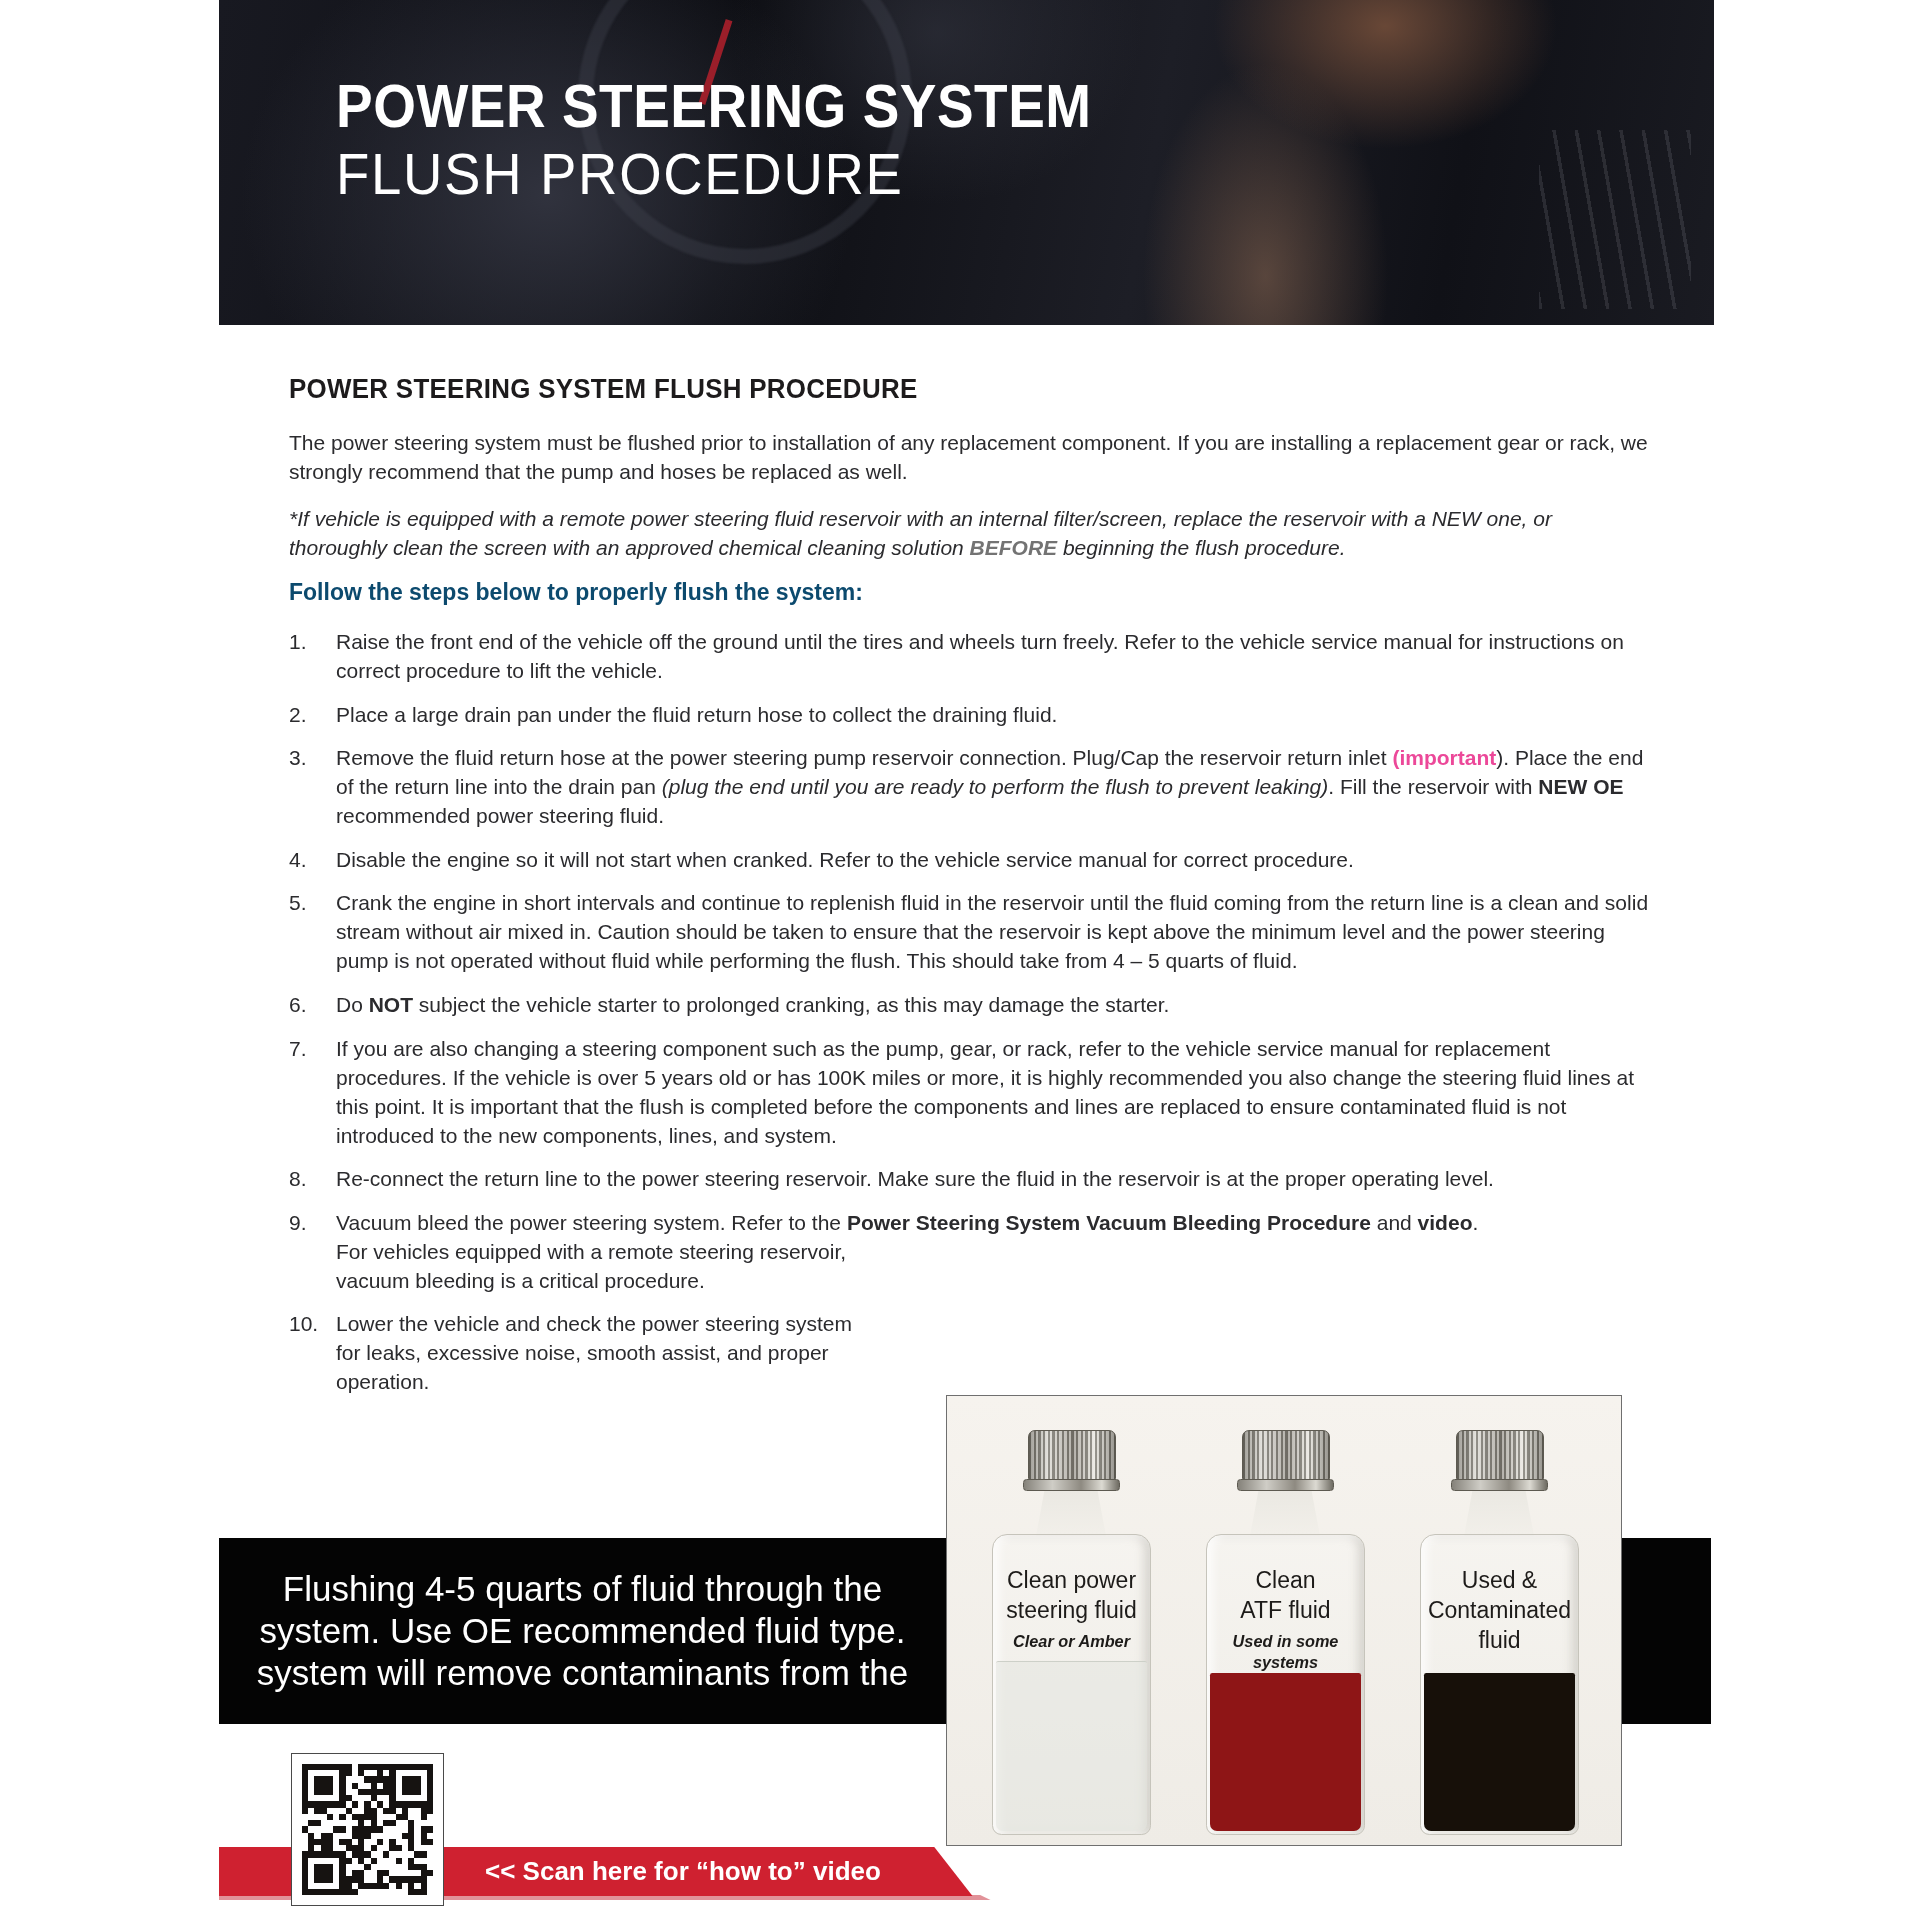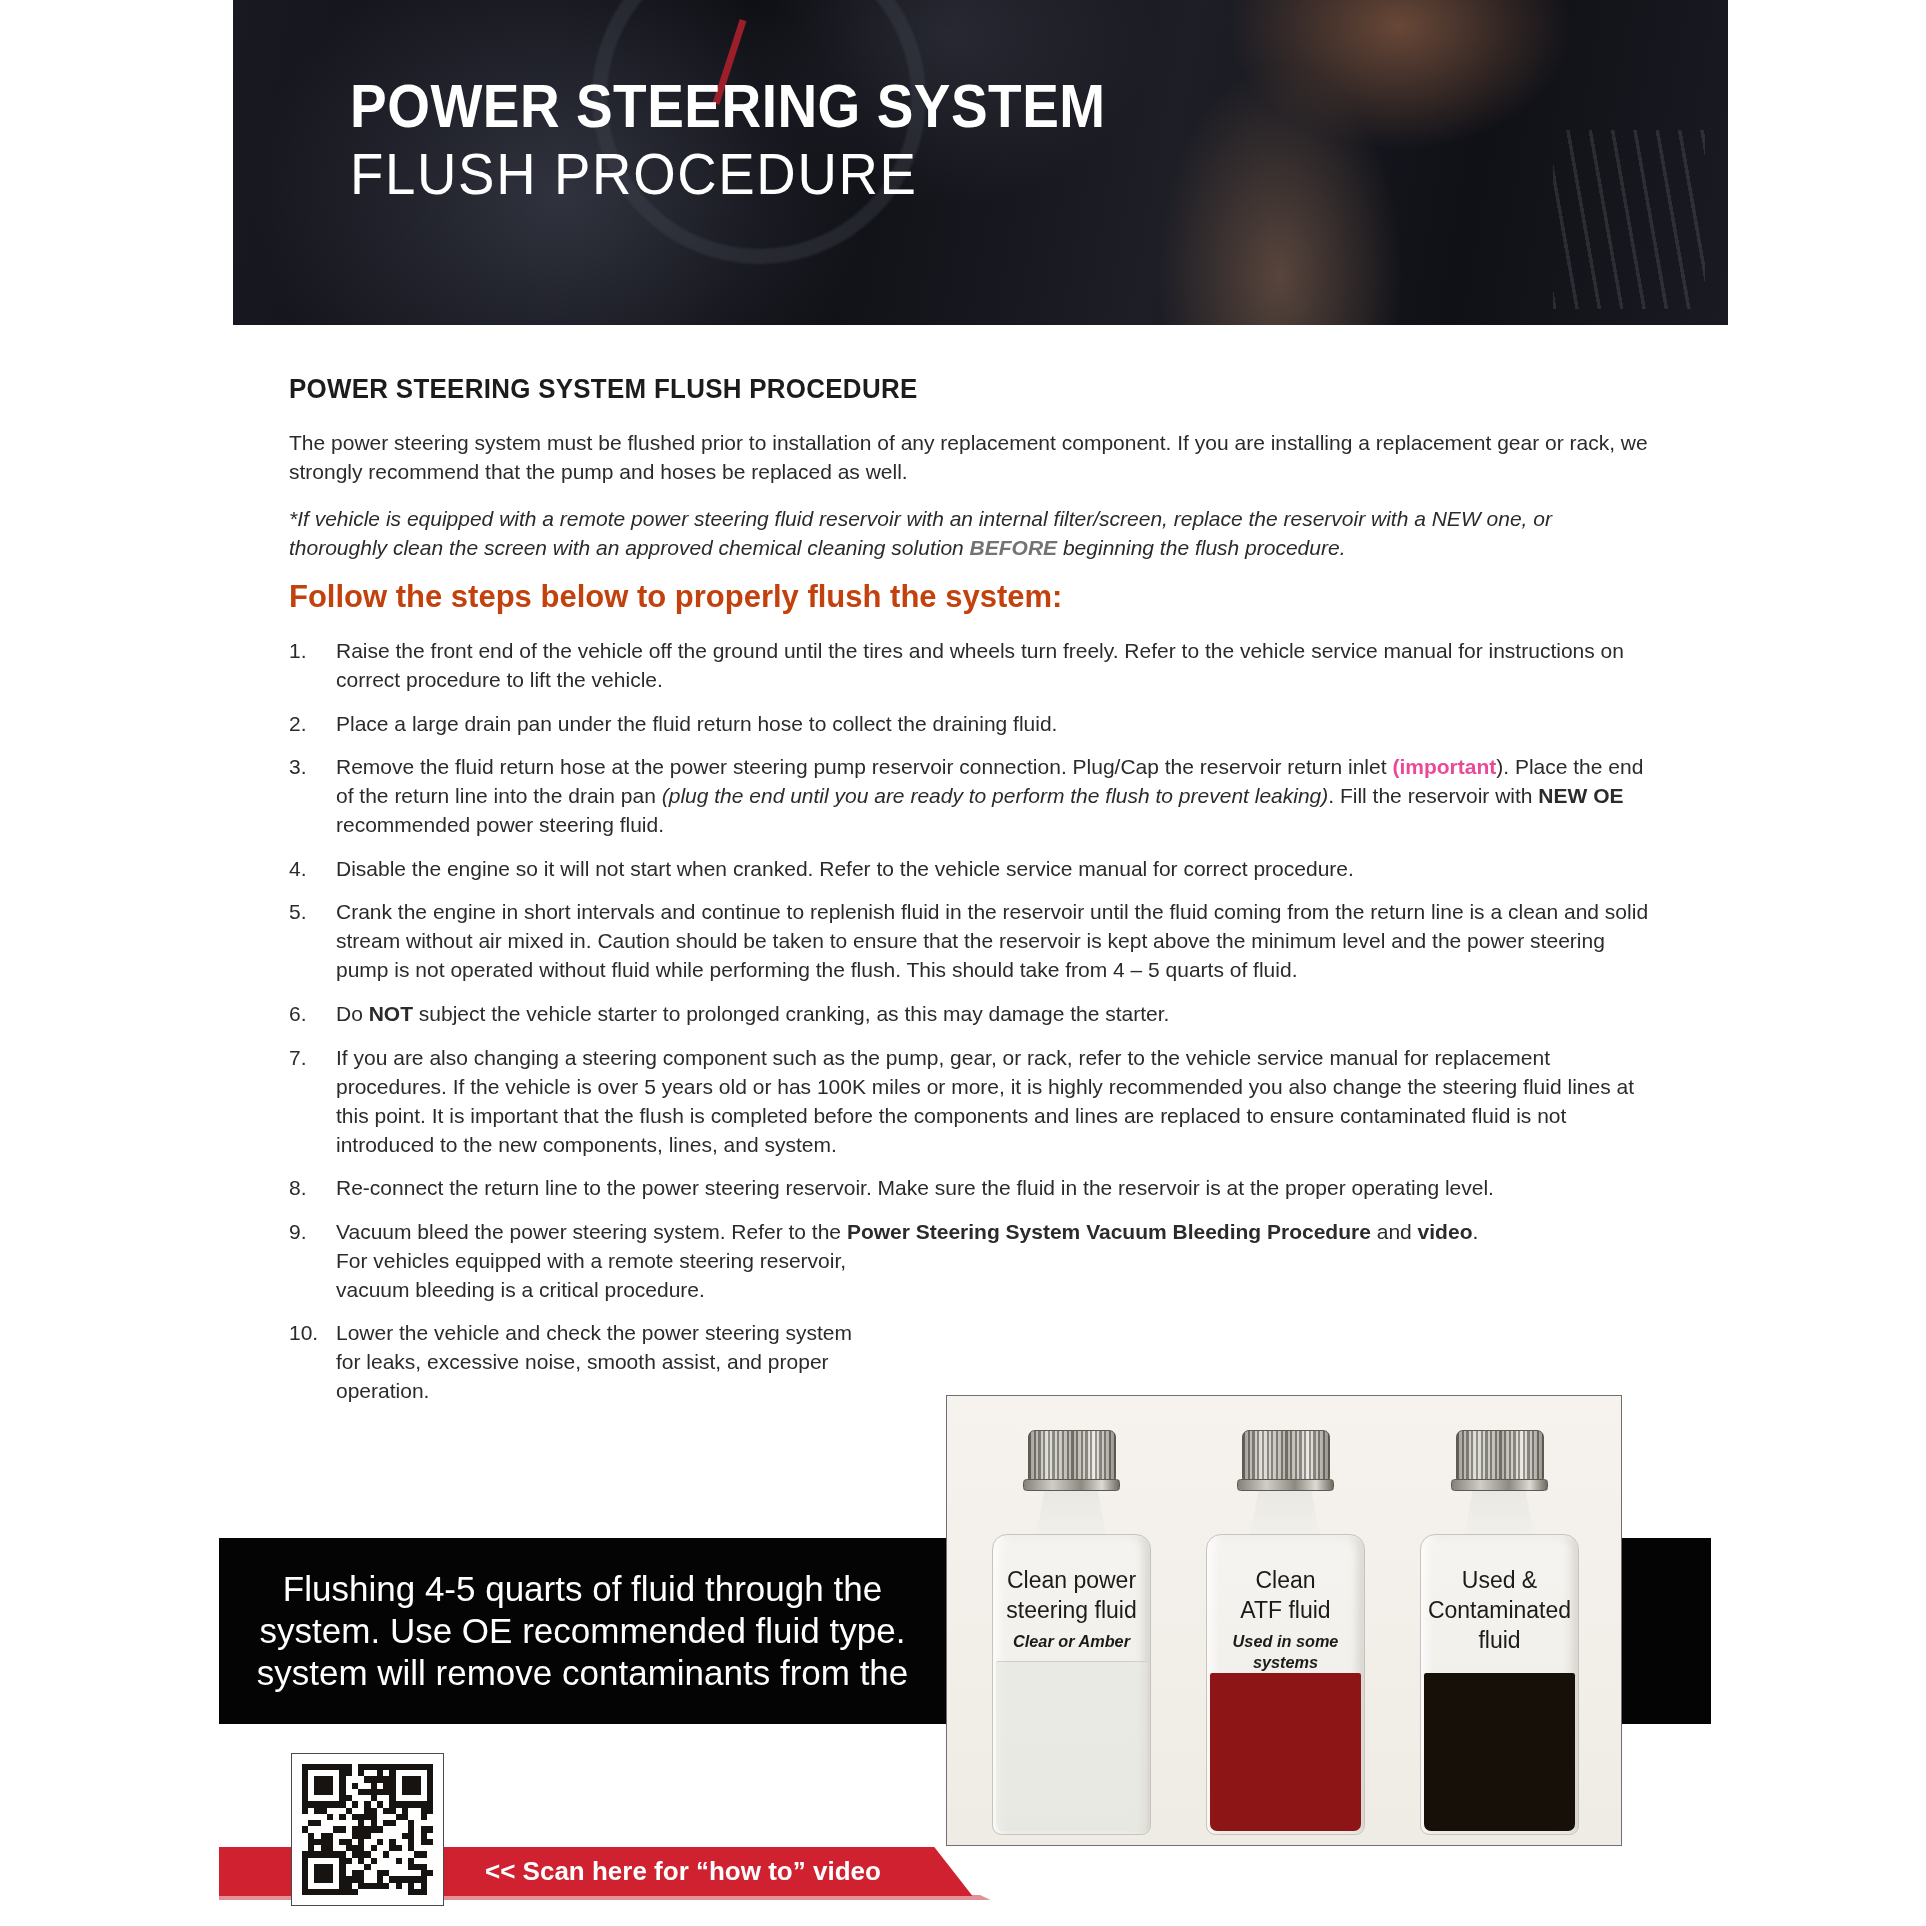--- a/index.html
+++ b/index.html
@@ -6,38 +6,38 @@
   body{font-family:"Liberation Sans", sans-serif; color:#2b2b2e;}
   #page{position:relative;width:1926px;height:1926px;background:#ffffff;overflow:hidden;}
 
   
   .hero{position:absolute;left:219px;top:0;width:1495px;height:325px;overflow:hidden;
         background:
           radial-gradient(ellipse 245px 175px at 78% 8%, rgba(109,74,56,.95), rgba(109,74,56,0) 70%),
           radial-gradient(ellipse 175px 304px at 70% 85%, rgba(142,106,84,.55), rgba(0,0,0,0) 70%),
           radial-gradient(ellipse 409px 350px at 22% 60%, rgba(52,54,66,.9), rgba(20,21,28,0) 75%),
           radial-gradient(ellipse 292px 245px at 48% 10%, rgba(58,60,72,.5), rgba(0,0,0,0) 70%),
-          linear-gradient(100deg,#181921 0%, #0d0e13 35%, #1d1e26 62%, #101117 82%, #1a1b22 100%); margin-left: 14px;}
+          linear-gradient(100deg,#181921 0%, #0d0e13 35%, #1d1e26 62%, #101117 82%, #1a1b22 100%);}
   .hero .vents{position:absolute;right:23px;top:40%;width:152px;height:55%;
         background:repeating-linear-gradient(80deg, rgba(150,150,160,.18) 0 3.5px, rgba(0,0,0,0) 3.5px 22px);
         filter:blur(0.6px);}
   .hero .gauge{position:absolute;left:24%;top:-70px;width:304px;height:304px;border-radius:50%;
         border:15px solid rgba(70,72,84,.35);filter:blur(1.2px);}
   .hero .needle{position:absolute;left:33%;top:17.5px;width:7px;height:88px;background:#b3202c;
         transform:rotate(18deg);opacity:.85;filter:blur(0.6px);}
   .hero-title{position:absolute;left:117px;top:75px;color:#ffffff;line-height:1.04;}
   .hero-title .t1{font-size:61px;font-weight:800;letter-spacing:0.6px;transform:scaleX(.9);transform-origin:left;}
   .hero-title .t2{font-size:58px;font-weight:400;letter-spacing:1.8px;transform:scaleX(.94);transform-origin:left;margin-top:5.8px;}
 
   
   .content{position:absolute;left:289px;top:374px;width:1366px;}
   .h1{font-size:27px;font-weight:800;color:#1d1b1c;margin:0 0 23px 0;transform:scaleX(.96);transform-origin:left;letter-spacing:0.3px;}
   .para{font-size:21px;line-height:29px;margin:0 0 17.5px 0;}
   .para.italic{font-style:italic;}
-  .h2{font-size:31px;font-weight:800;color:#c2410c;margin:3.5px 0 21px 0;}
+  .h2{font-size:23px;font-weight:800;color:#0c4a6e;margin:3.5px 0 21px 0;}
   .step{display:grid;grid-template-columns:47px 1fr;margin-bottom:14.6px;font-size:21px;line-height:29px;}
   .step-num{}
   .step-text{}
 
   
   .r-p{}
   .r-b{font-weight:bold;}
   .r-i{font-style:italic;}
   .r-rb{font-weight:bold;color:#ec4899;}
   .r-rbi{font-weight:bold;font-style:italic;color:#737373;}

